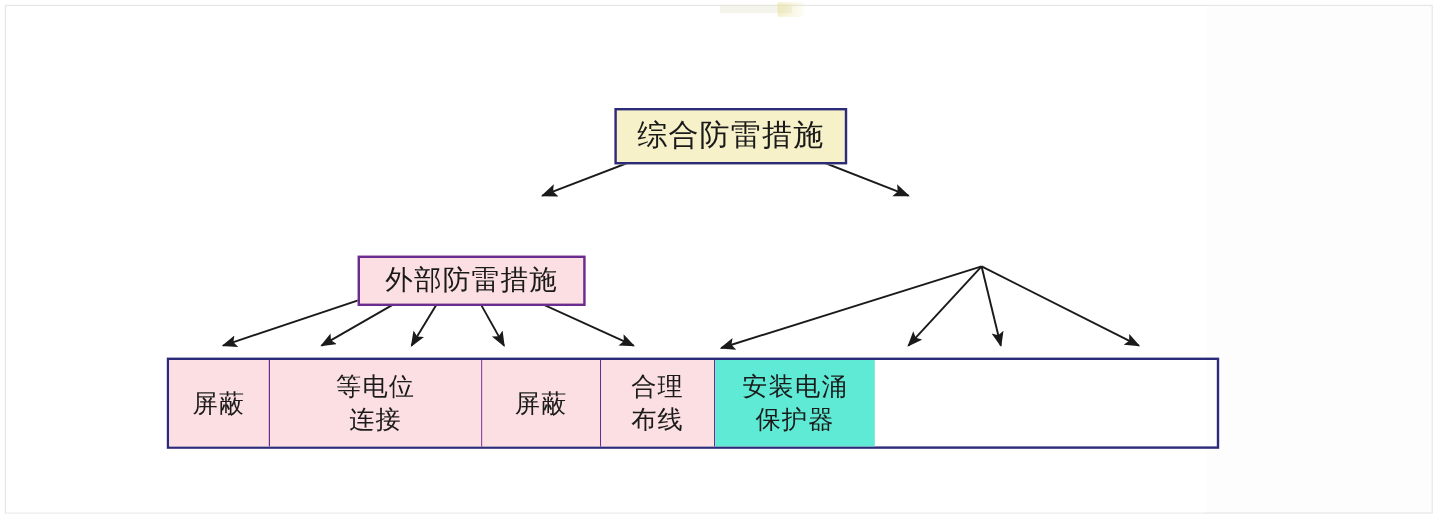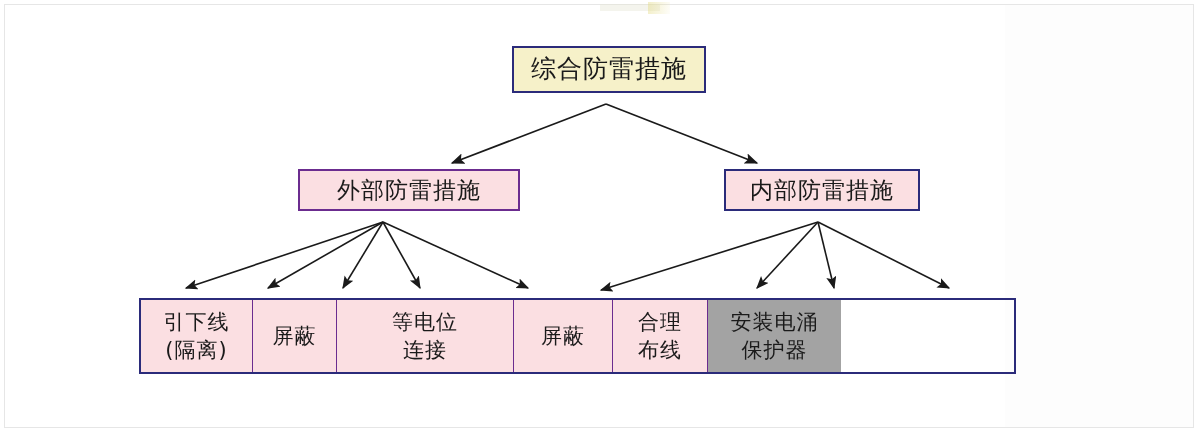--- a/index.html
+++ b/index.html
@@ -60,36 +60,37 @@
     position: absolute;
     box-sizing: border-box;
     display: flex;
     align-items: center;
     justify-content: center;
     text-align: center;
     color: #1a1a1a;
     line-height: 1.15;
     white-space: pre-line;
     letter-spacing: 1px;
+    margin-top: 44px;
   }
 
   #root-node {
     left: 512px;
     top: 46px;
     width: 194px;
     height: 47px;
     background: #f6f1c9;
     border: 2px solid #2b2b7a;
     font-size: 25px;
   }
 
   #branch-outer {
     left: 298px;
     top: 169px;
-    width: 222px;
+    width: 190px;
     height: 42px;
     background: #fbdfe2;
     border: 2px solid #6b2c8f;
     font-size: 23px;
   }
 
   #branch-inner {
     left: 724px;
     top: 169px;
     width: 196px;
@@ -118,21 +119,21 @@
     text-align: center;
     white-space: pre-line;
     font-size: 21px;
     line-height: 1.35;
     color: #1a1a1a;
     letter-spacing: 1px;
     background: #fbdfe2;
     border-right: 1px solid #6b2c8f;
   }
   .leaf.blue {
-    background: #a3a3a3;
+    background: #5eead4;
     border-right: none;
   }
   .leaf.group-end {
     border-right: 2px solid #2b2b7a;
   }
   .leaf.last {
     border-right: none;
   }
 
   svg.connectors {
@@ -179,25 +180,22 @@
       <line x1="818" y1="222" x2="757" y2="288"></line>
       <line x1="818" y1="222" x2="834" y2="288"></line>
       <line x1="818" y1="222" x2="949" y2="288"></line>
     </g>
   </svg>
 
   <div class="node" id="root-node">综合防雷措施</div>
 
   <div class="node" id="branch-outer">外部防雷措施</div>
 
-  <div class="node" id="branch-inner">内部防雷措施</div>
 
   <div id="leaf-row">
-    <div class="leaf" style="width:112px">引下线
-(隔离)</div>
     <div class="leaf" style="width:84px">屏蔽</div>
     <div class="leaf" style="width:177px">等电位
 连接</div>
     <div class="leaf" style="width:99px">屏蔽</div>
     <div class="leaf" style="width:95px">合理
 布线</div>
     <div class="leaf blue last" style="width:133px">安装电涌
 保护器</div>
   </div>
 

